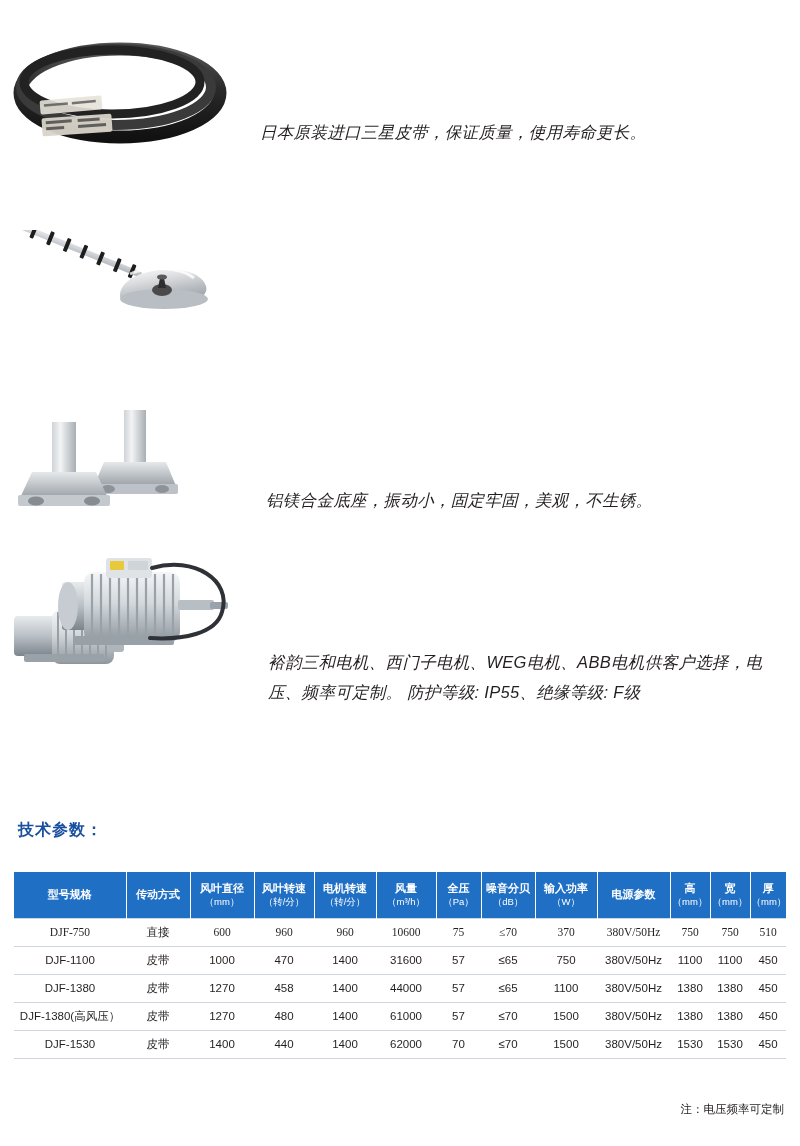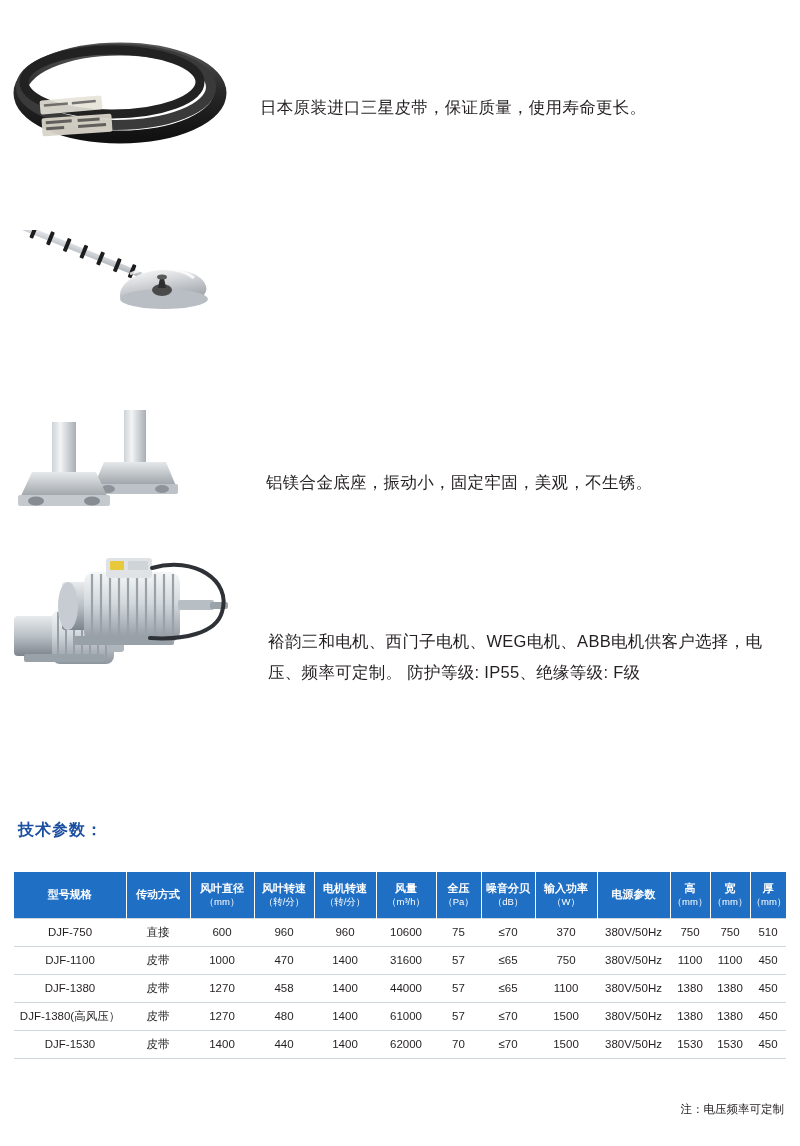--- a/index.html
+++ b/index.html
@@ -9,21 +9,22 @@
     background: #ffffff;
     font-family: "Liberation Sans", "DejaVu Sans", sans-serif;
     color: #231f20;
   }
   .page { position: relative; width: 800px; height: 1146px; overflow: hidden; }
 
   
   .feature {
     position: absolute;
     display: flex;
-    align-items: center;
+    align-items: flex-end;
+    font-style: italic;
   }
   .feature-img {
     position: relative;
     flex: 0 0 auto;
   }
   .feature-text {
     font-size: 16.5px;
     line-height: 1.85;
     color: #231f20;
     letter-spacing: 0.3px;
@@ -83,21 +84,21 @@
     font-weight: normal;
   }
   table.spec td {
     font-size: 11.5px;
     text-align: center;
     padding: 6px 1px;
     border-bottom: 1px solid #cfd6dd;
     color: #231f20;
     height: 27px;
   }
-  table.spec tbody tr:first-child td { border-top: 1px solid #cfd6dd; }
+  table.spec tbody tr:first-child td { border-top: 1px solid #cfd6dd; font-family: Liberation Serif, serif; }
   .note {
     position: absolute;
     right: 16px;
     top: 1102px;
     font-size: 11.5px;
     color: #231f20;
   }
 </style>
 </head>
 <body>

